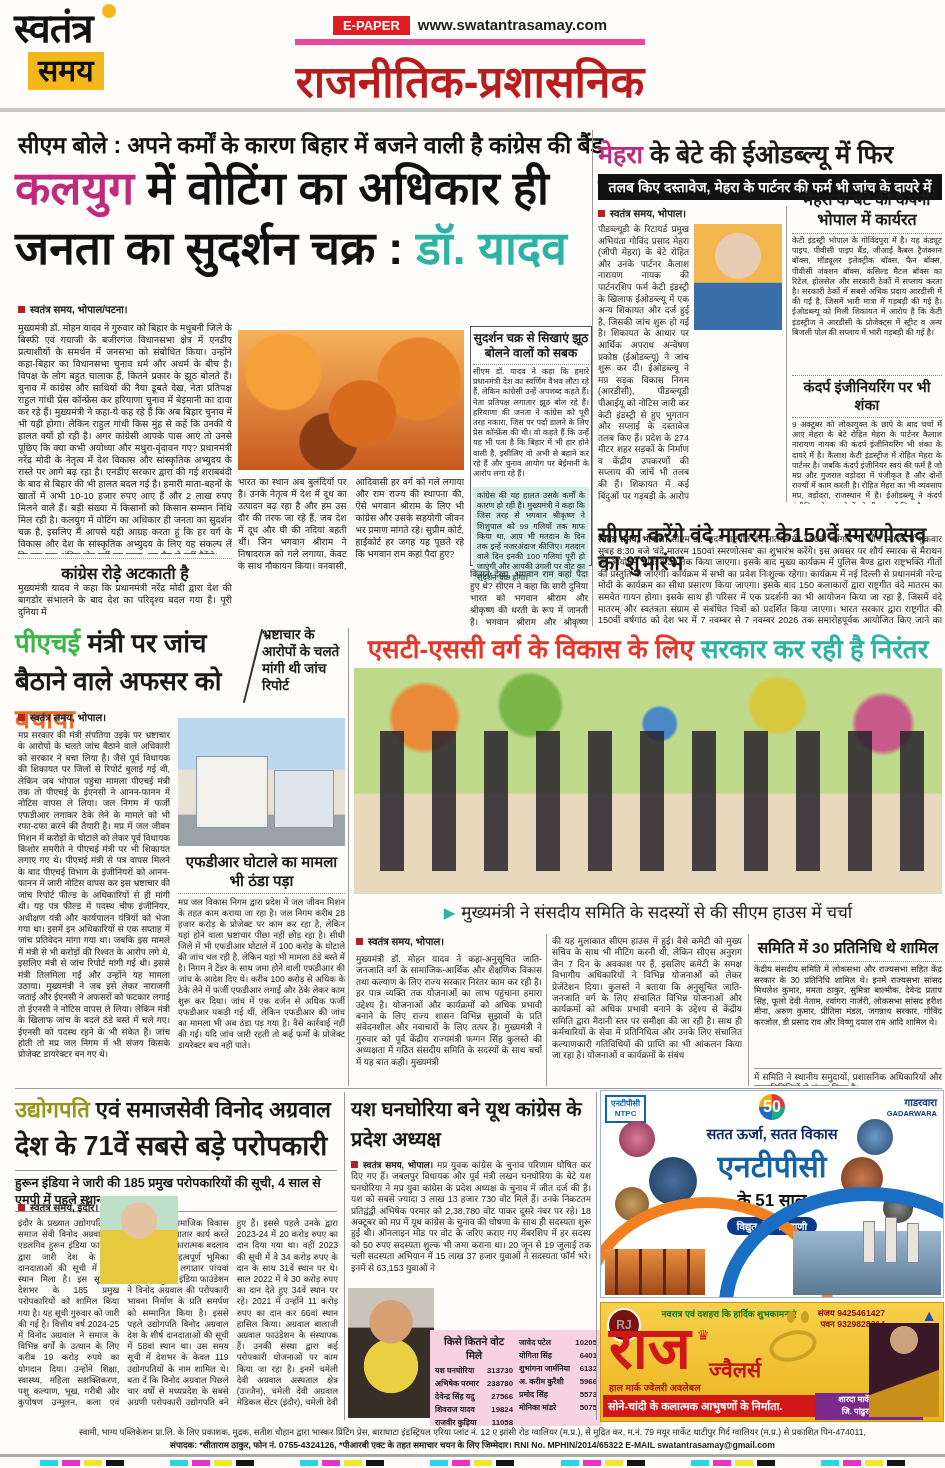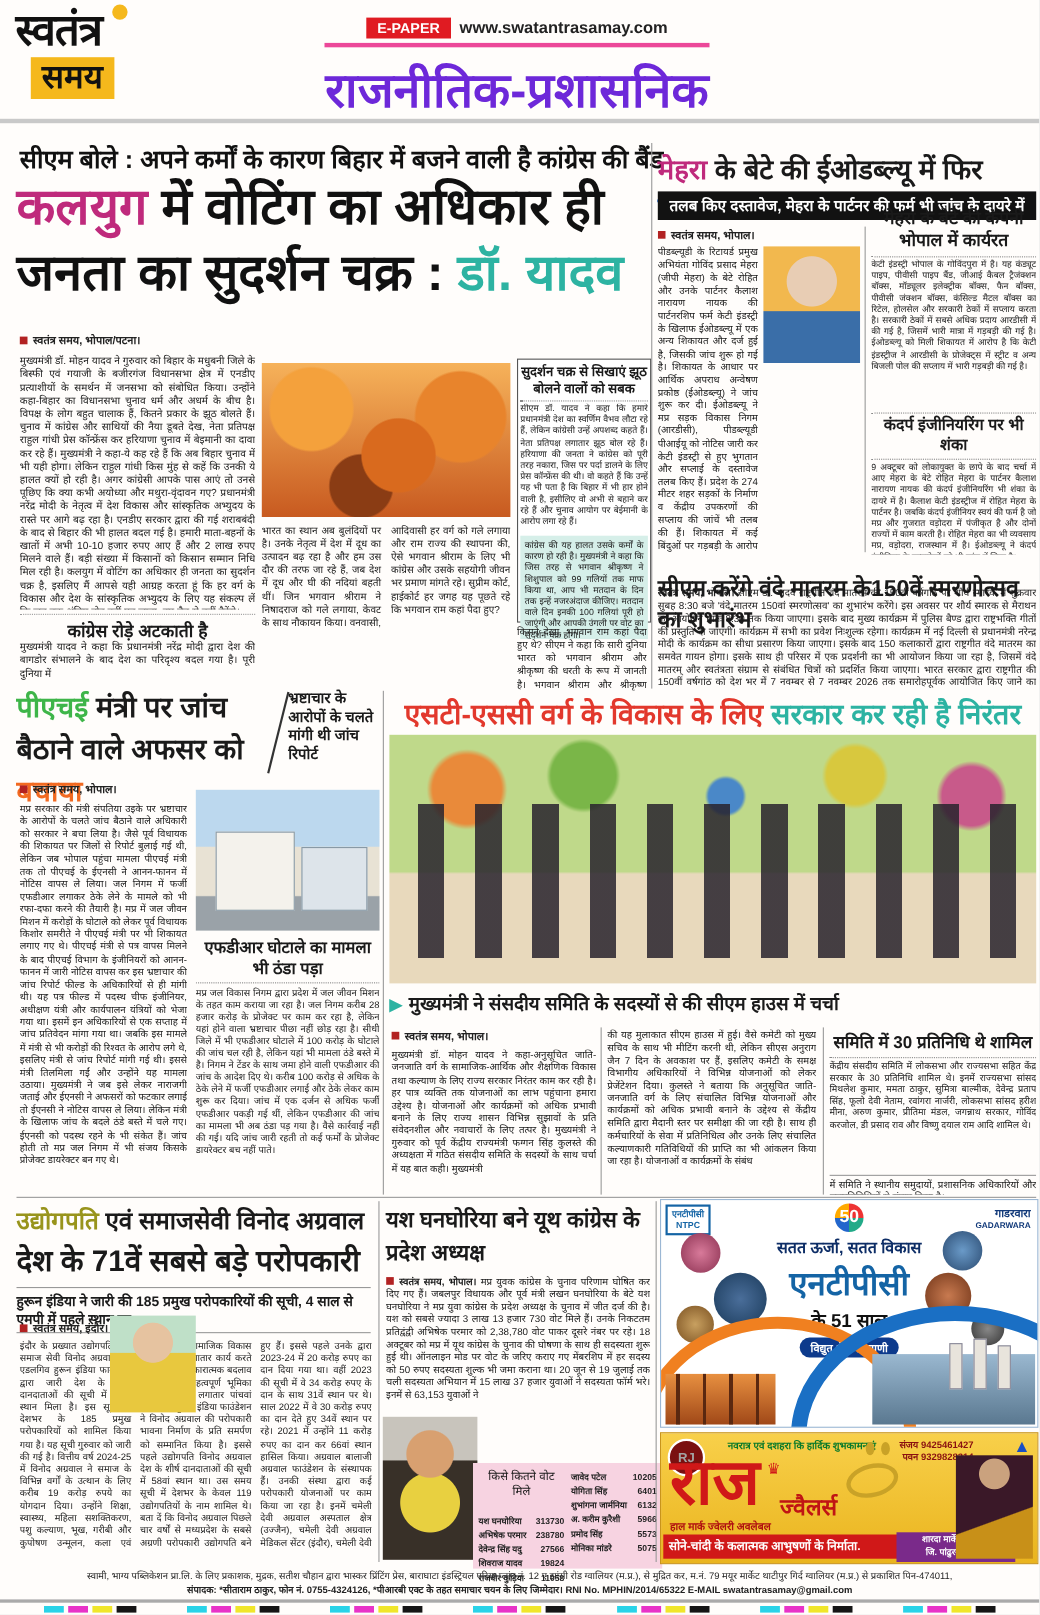--- a/index.html
+++ b/index.html
@@ -12,42 +12,42 @@
   .byline{font-size:10px;font-weight:bold;color:#222;}
   .bullet{display:inline-block;width:7px;height:7px;background:#b22222;margin-right:5px;}
   .rule-v{position:absolute;width:1px;background:#9a9a9a;}
   .rule-h{position:absolute;height:1px;background:#9a9a9a;}
   .center{text-align:center;}
   
   .logo-line1{font-size:40px;font-weight:800;color:#111;letter-spacing:-1px;line-height:44px;}
   .logo-line2{display:inline-block;background:#f5b81c;color:#111;font-weight:800;font-size:30px;padding:1px 10px;line-height:36px;}
   .epaper-badge{display:inline-block;background:#e01b22;color:#fff;font-weight:bold;font-size:13px;padding:2px 10px;}
   .site-url{font-size:15px;font-weight:bold;color:#222;margin-left:8px;}
-  .section-title{font-size:44px;font-weight:800;color:#6d28d9;}
+  .section-title{font-size:44px;font-weight:800;color:#b91c1c;}
   .edition{font-size:22px;font-weight:800;color:#111;}
   .gbar{color:#39d42c;font-weight:800;font-size:20px;}
   .ed-date{font-size:11px;font-weight:bold;}
   .page-circle{width:42px;height:46px;border:3px solid #222;border-radius:50%;font-size:28px;font-weight:bold;
                display:flex;align-items:center;justify-content:center;}
   
   .kicker{font-size:23px;font-weight:800;color:#111;white-space:nowrap;}
   .main-hl{font-size:46px;line-height:60px;font-weight:800;color:#111;}
   .c-mag{color:#bf2a7c;} .c-teal{color:#2db3a2;} .c-blue{color:#2a6fce;} .c-green{color:#3eb549;}
   .c-orange{color:#f26a21;} .c-olive{color:#98941c;} .c-red{color:#e2382c;}
   .sub-bar{background:#121212;color:#fff;font-weight:bold;font-size:14px;line-height:26px;text-align:center;}
   .boxed{border:1px solid #555;background:#fff;}
   .box-title{font-weight:800;text-align:center;border-bottom:1px dotted #888;padding:2px 0 3px;}
   .hl-teal-box{background:#d6efe9;padding:4px;}
   .photo{background:#ddd;overflow:hidden;}
-  .cap-bar{font-size:17px;font-weight:700;text-align:left;line-height:30px;}
+  .cap-bar{font-size:17px;font-weight:400;text-align:center;line-height:30px;}
   .cap-arrow{color:#2db3a2;font-size:15px;margin-right:6px;}
   
   .vote-table{background:#f7d3e1;padding:4px 5px;display:flex;gap:6px;}
   .vote-col{flex:1;}
-  .vote-title{font-size:10.5px;font-weight:400;text-align:center;margin-bottom:14px;}
+  .vote-title{font-size:10.5px;font-weight:700;text-align:center;margin-bottom:2px;}
   .vote-row{display:flex;justify-content:space-between;font-size:7.8px;line-height:13px;font-weight:bold;color:#222;}
   
   .ntpc-ad{border:1px solid #9bb7d4;background:#fff;overflow:hidden;}
   .ntpc-logo{border:2px solid #1464a5;color:#1464a5;font-weight:800;font-size:8px;line-height:10px;text-align:center;padding:2px 4px;background:#fff;}
   .pill{background:#0d3a8c;color:#fff;font-size:10px;font-weight:bold;border-radius:10px;padding:2px 10px;display:inline-block;}
   .circ{border-radius:50%;position:absolute;}
   .raj-ad{background:linear-gradient(180deg,#f8d04a,#eab41e);border:1px solid #c9941a;overflow:hidden;}
   .footer-line{font-size:8.6px;color:#222;text-align:center;line-height:13px;}
   .cmyk{display:flex;justify-content:space-between;}
   .cmyk-group{display:flex;gap:4px;}
@@ -60,21 +60,21 @@
 <div class="page">
 
   <div class="abs" style="left:14px;top:6px;width:120px;">
     <div style="position:relative;">
       <div class="abs" style="left:88px;top:-2px;width:14px;height:14px;border-radius:50%;background:#f5b81c;"></div>
       <div class="logo-line1">स्वतंत्र</div>
       <div style="margin-top:2px;margin-left:14px;"><span class="logo-line2">समय</span></div>
     </div>
   </div>
 
-  <div class="abs" style="left:295px;top:16px;width:350px;text-align:center;border-bottom:4px solid #ec4899;padding-bottom:4px;">
+  <div class="abs" style="left:295px;top:16px;width:350px;text-align:center;border-bottom:6px solid #ec4899;padding-bottom:4px;">
     <span class="epaper-badge">E-PAPER</span><span class="site-url">www.swatantrasamay.com</span>
   </div>
   <div class="abs section-title" style="left:230px;top:50px;width:480px;text-align:center;">राजनीतिक-प्रशासनिक</div>
 
   <div class="abs" style="left:0;top:108px;width:945px;height:4px;background:#c9c9c9;"></div>
 
   <div class="abs kicker" style="left:18px;top:128px;">सीएम बोले : अपने कर्मों के कारण बिहार में बजने वाली है कांग्रेस की बैंड</div>
   <div class="abs main-hl" style="left:15px;top:158px;width:578px;"><span class="c-mag">कलयुग</span><span> में वोटिंग का अधिकार ही जनता का सुदर्शन चक्र : </span><span class="c-teal">डॉ. यादव</span></div>
 
   <div class="abs byline" style="left:18px;top:302px;"><span class="bullet"></span><span>स्वतंत्र समय, भोपाल/पटना।</span></div>

